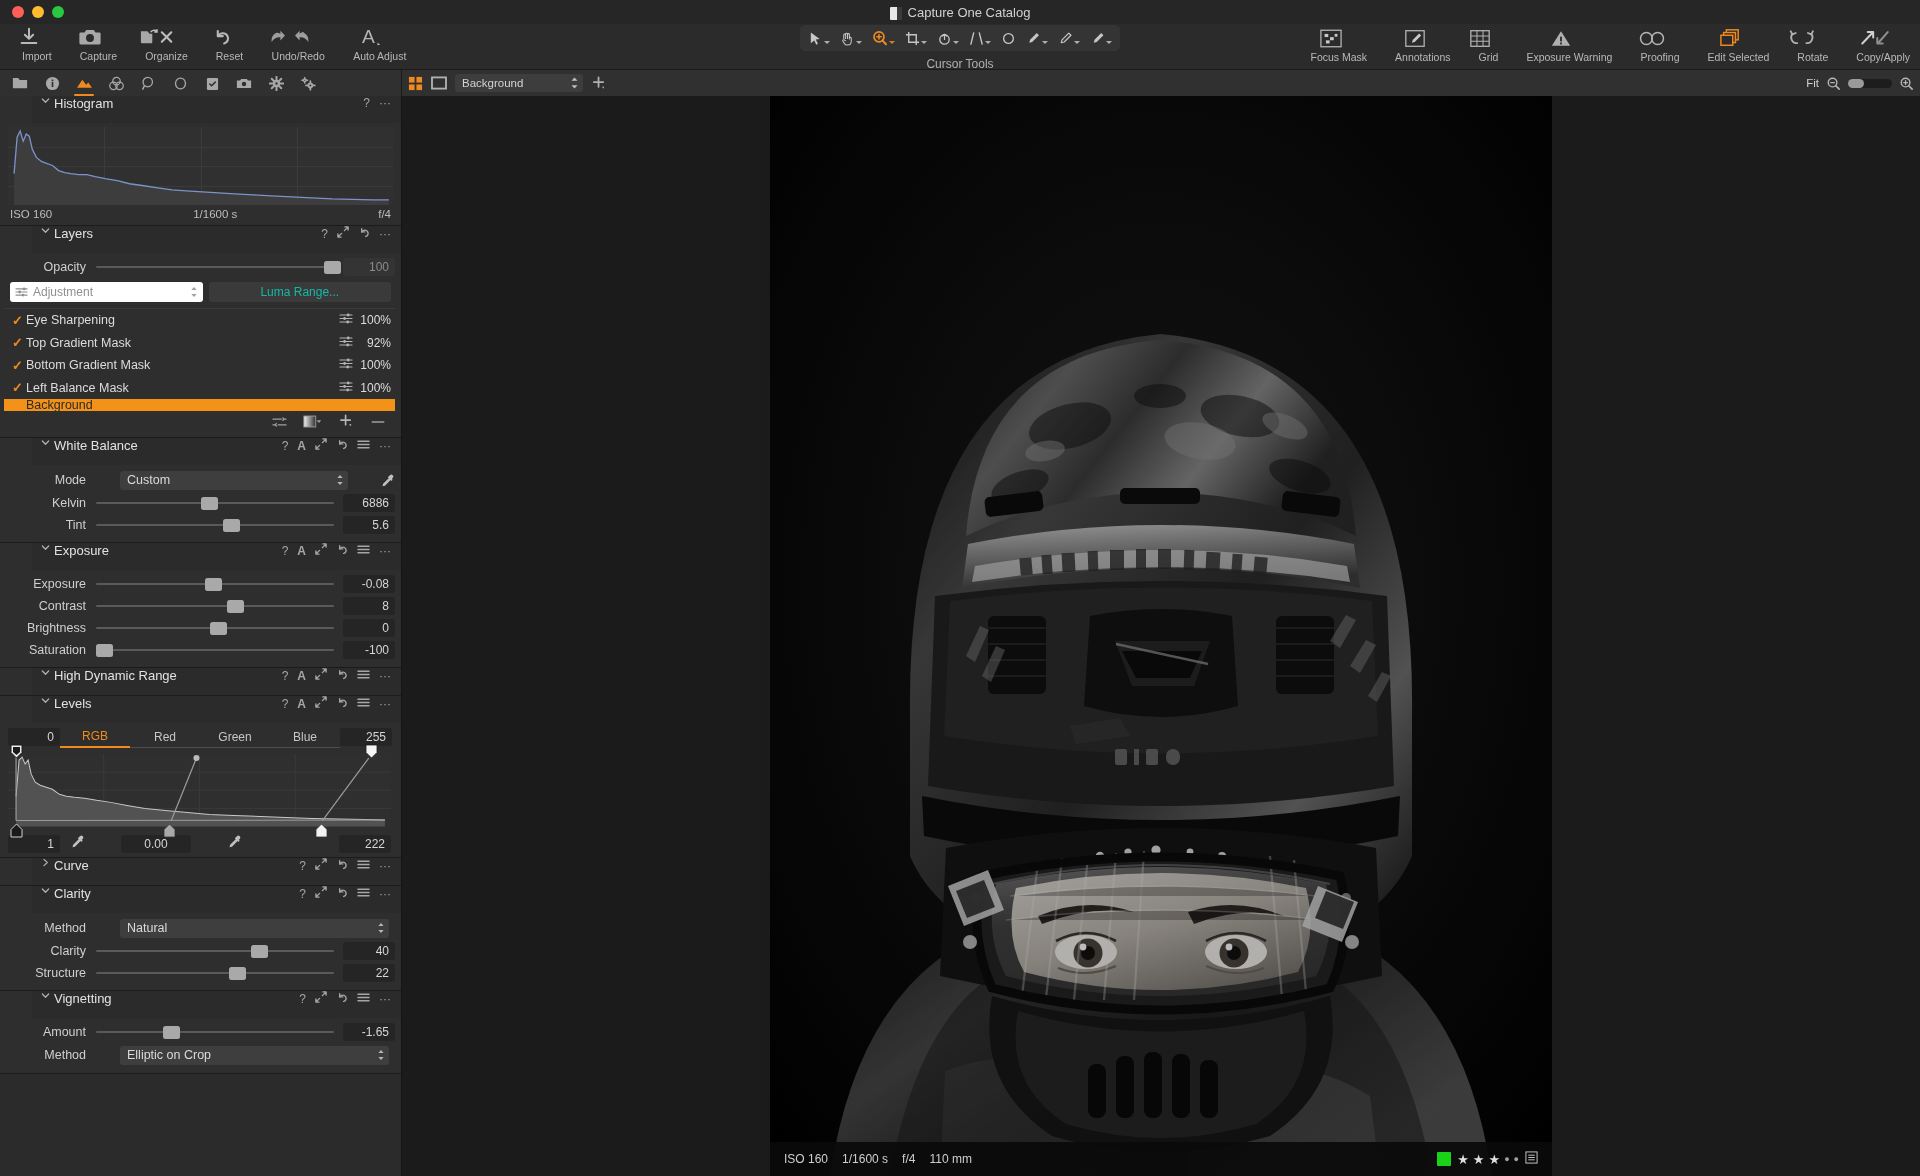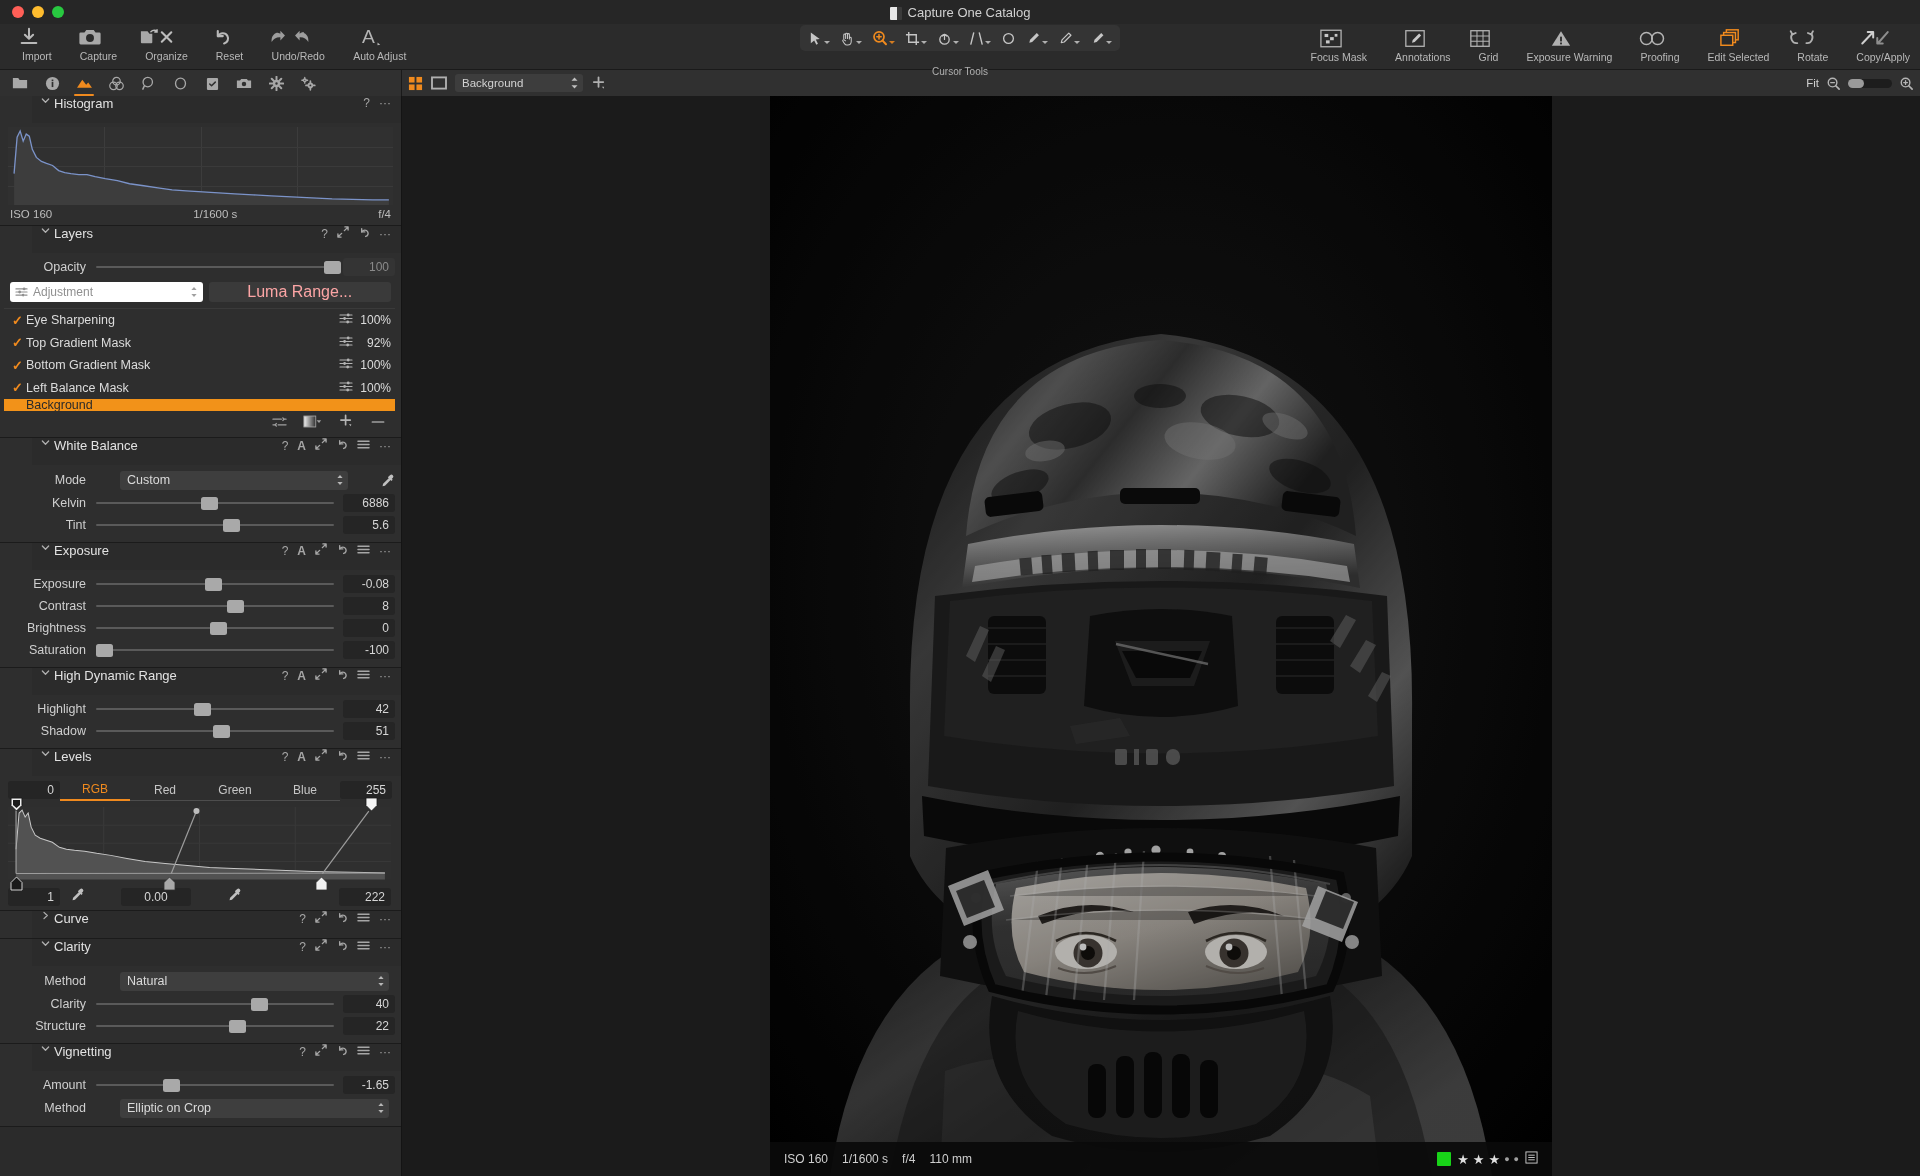--- a/index.html
+++ b/index.html
@@ -44,21 +44,21 @@
 
   .cursor-tools-wrap { position: absolute; left: 50%; transform: translateX(-50%); top: 1px;
      display: flex; flex-direction: column; align-items: center; }
   .cursor-tools {
     display: flex; align-items: center; background: #343434; border-radius: 5px;
     height: 26px; padding: 0 3px;
   }
   .ct-btn { display: flex; align-items: center; gap: 1px; padding: 0 5px; height: 24px; color:#c6c6c6; }
   .ct-btn.active { color: #f08a1e; }
   .caret { width:0;height:0;border-left:3px solid transparent;border-right:3px solid transparent;border-top:3.5px solid currentColor; opacity:.85; position: relative; top:4px;}
-  .cursor-tools-label { font-size: 10px; color: #b0b0b0; margin-top: 15px; }
+  .cursor-tools-label { font-size: 12px; color: #b0b0b0; margin-top: 6px; }
 
   .tb-right { position: absolute; right: 4px; top: 1px; display: flex; }
 
   
   .row2 { height: 26px; flex: 0 0 26px; display: flex; background: #2b2b2b; border-bottom:1px solid #151515;}
   .tool-tabs {
     width: 402px; display: flex; align-items: center; background: #303030;
     height: 26px; padding-left: 5px; gap: 2px; border-right: 1px solid #1a1a1a;
   }
   .tt { width: 30px; height: 26px; display:flex; align-items:center; justify-content:center; color:#a8a8a8; position: relative;}
@@ -117,21 +117,21 @@
     font-size: 12px; color:#d6d6d6; display:flex; align-items:center; justify-content:flex-end;
     padding-right: 6px;
   }
   .sl-val.dim { color: #8a8a8a; background:#343434; }
   .layer-ctrls { display: flex; gap: 6px; padding: 4px 4px 0 6px; }
   .adj-btn {
     flex: 1; height: 20px; background:#ffffff; border-radius:3px; display:flex; align-items:center;
     padding: 0 5px; font-size: 12px; color:#909090; gap: 5px;
   }
   .luma-btn { flex: 1; height: 20px; background:#3a3a3a; border-radius:3px; display:flex;
-    align-items:center; justify-content:center; font-size: 16px; color:#fca5a5; }
+    align-items:center; justify-content:center; font-size: 12px; color:#14b8a6; }
   .layer-list { margin-top: 6px; border-top: 1px solid #3a3a3a; }
   .layer-row { display:flex; align-items:center; height: 22.5px; padding: 0 4px 0 8px; font-size: 12.5px; color:#dcdcdc; }
   .layer-row.sel { background: #f29219; color:#2a2a2a; }
   .chk { width: 14px; color:#f08a1e; font-size: 13px; font-weight: bold; }
   .layer-name { flex: 1; }
   .layer-pct { font-size: 12px; color:#dcdcdc; width: 38px; text-align:right; }
   .layer-foot { height: 24px; display:flex; align-items:center; justify-content:flex-end; gap: 16px; padding-right: 10px; color:#9f9f9f;}
 
   
   .combo-row { display:flex; align-items:center; height: 24px; gap: 24px; }
@@ -829,38 +829,20 @@
             <span><svg width="12" height="12" viewBox="0 0 13 13">
                   <path d="M4 3v3.4h3.4" stroke="#a6a6a6" stroke-width="1.5" fill="none" stroke-linecap="round" stroke-linejoin="round"></path>
                   <path d="M4.1 6.4c1.5-2.5 5-2.6 6.4-.1 1.1 2 .1 4.5-2.2 5" stroke="#a6a6a6" stroke-width="1.5" fill="none" stroke-linecap="round"></path>
                 </svg></span>
             <span><svg width="13" height="11" viewBox="0 0 14 11">
                   <path d="M1 2h12M1 5.5h12M1 9h12" stroke="#a6a6a6" stroke-width="1.4" stroke-linecap="round"></path>
                 </svg></span>
             <span>···</span>
           </span>
         </div>
-        <div class="tool-body" style="padding:3px 6px 6px 4px">
-          <div class="slider-row">
-            <span class="sl-label">Highlight</span>
-            <span class="sl-track">
-                <span class="line"></span>
-                <span class="sl-knob" style="left:41%"></span>
-              </span>
-            <span class="sl-val">42</span>
-          </div>
-          <div class="slider-row">
-            <span class="sl-label">Shadow</span>
-            <span class="sl-track">
-                <span class="line"></span>
-                <span class="sl-knob" style="left:49%"></span>
-              </span>
-            <span class="sl-val">51</span>
-          </div>
-        </div>
       </div>
 
       <div class="tool">
         <div class="tool-head">
           <span class="disc">
               <svg width="9" height="9" viewBox="0 0 10 10">
                 <path d="M1.5 3.3L5 7l3.5-3.7" stroke="#b0b0b0" stroke-width="1.4" fill="none" stroke-linecap="round" stroke-linejoin="round"></path>
               </svg>
             </span>
           <span class="tool-title">Levels</span>

